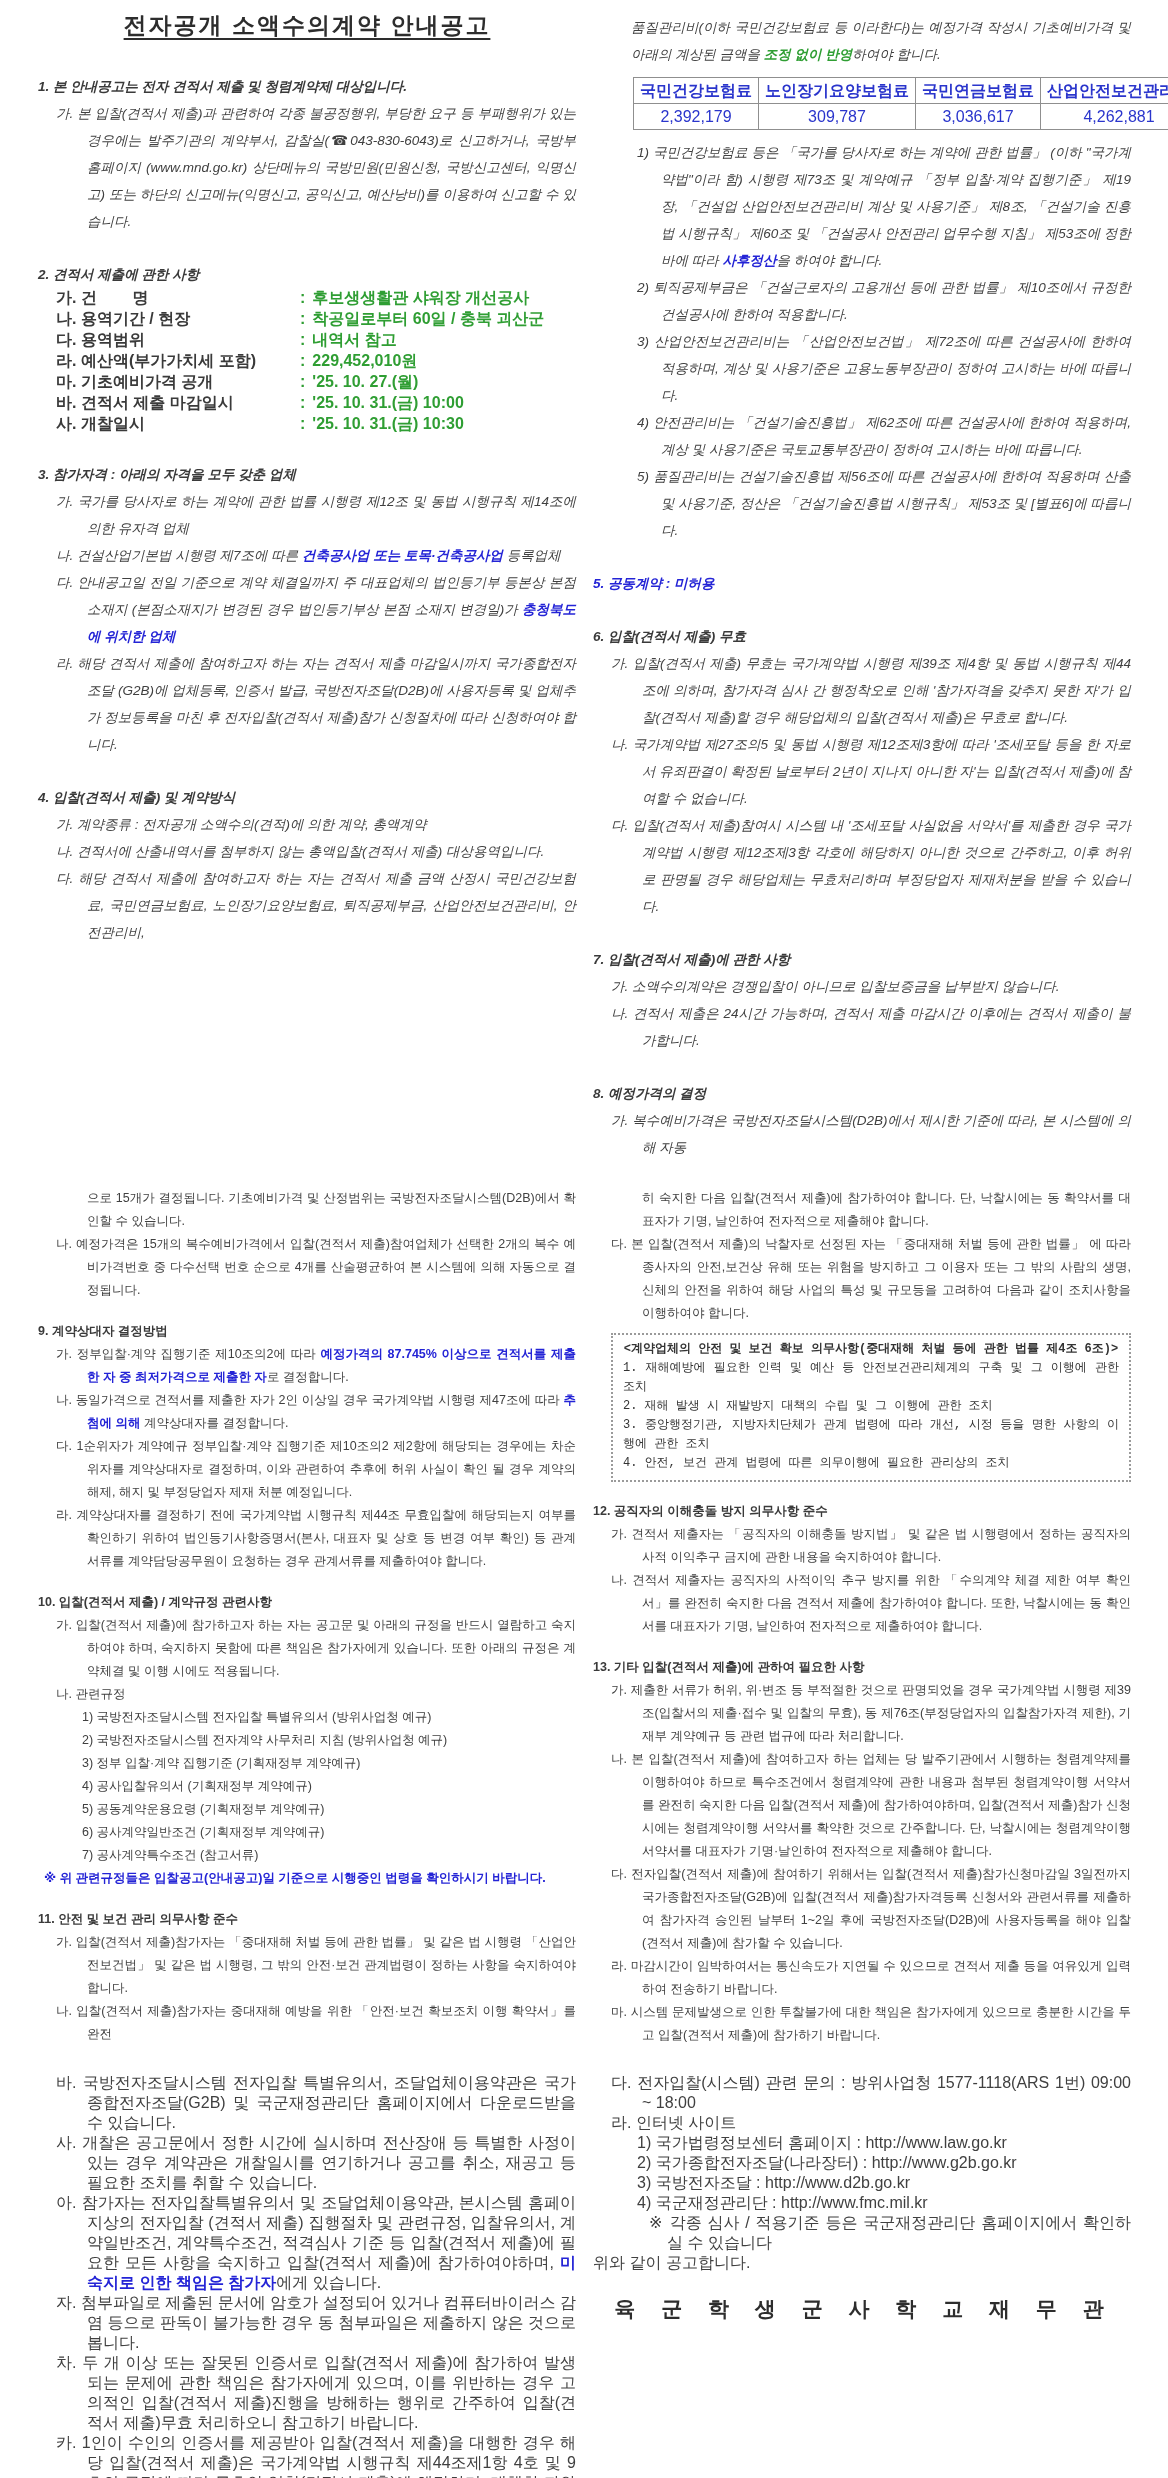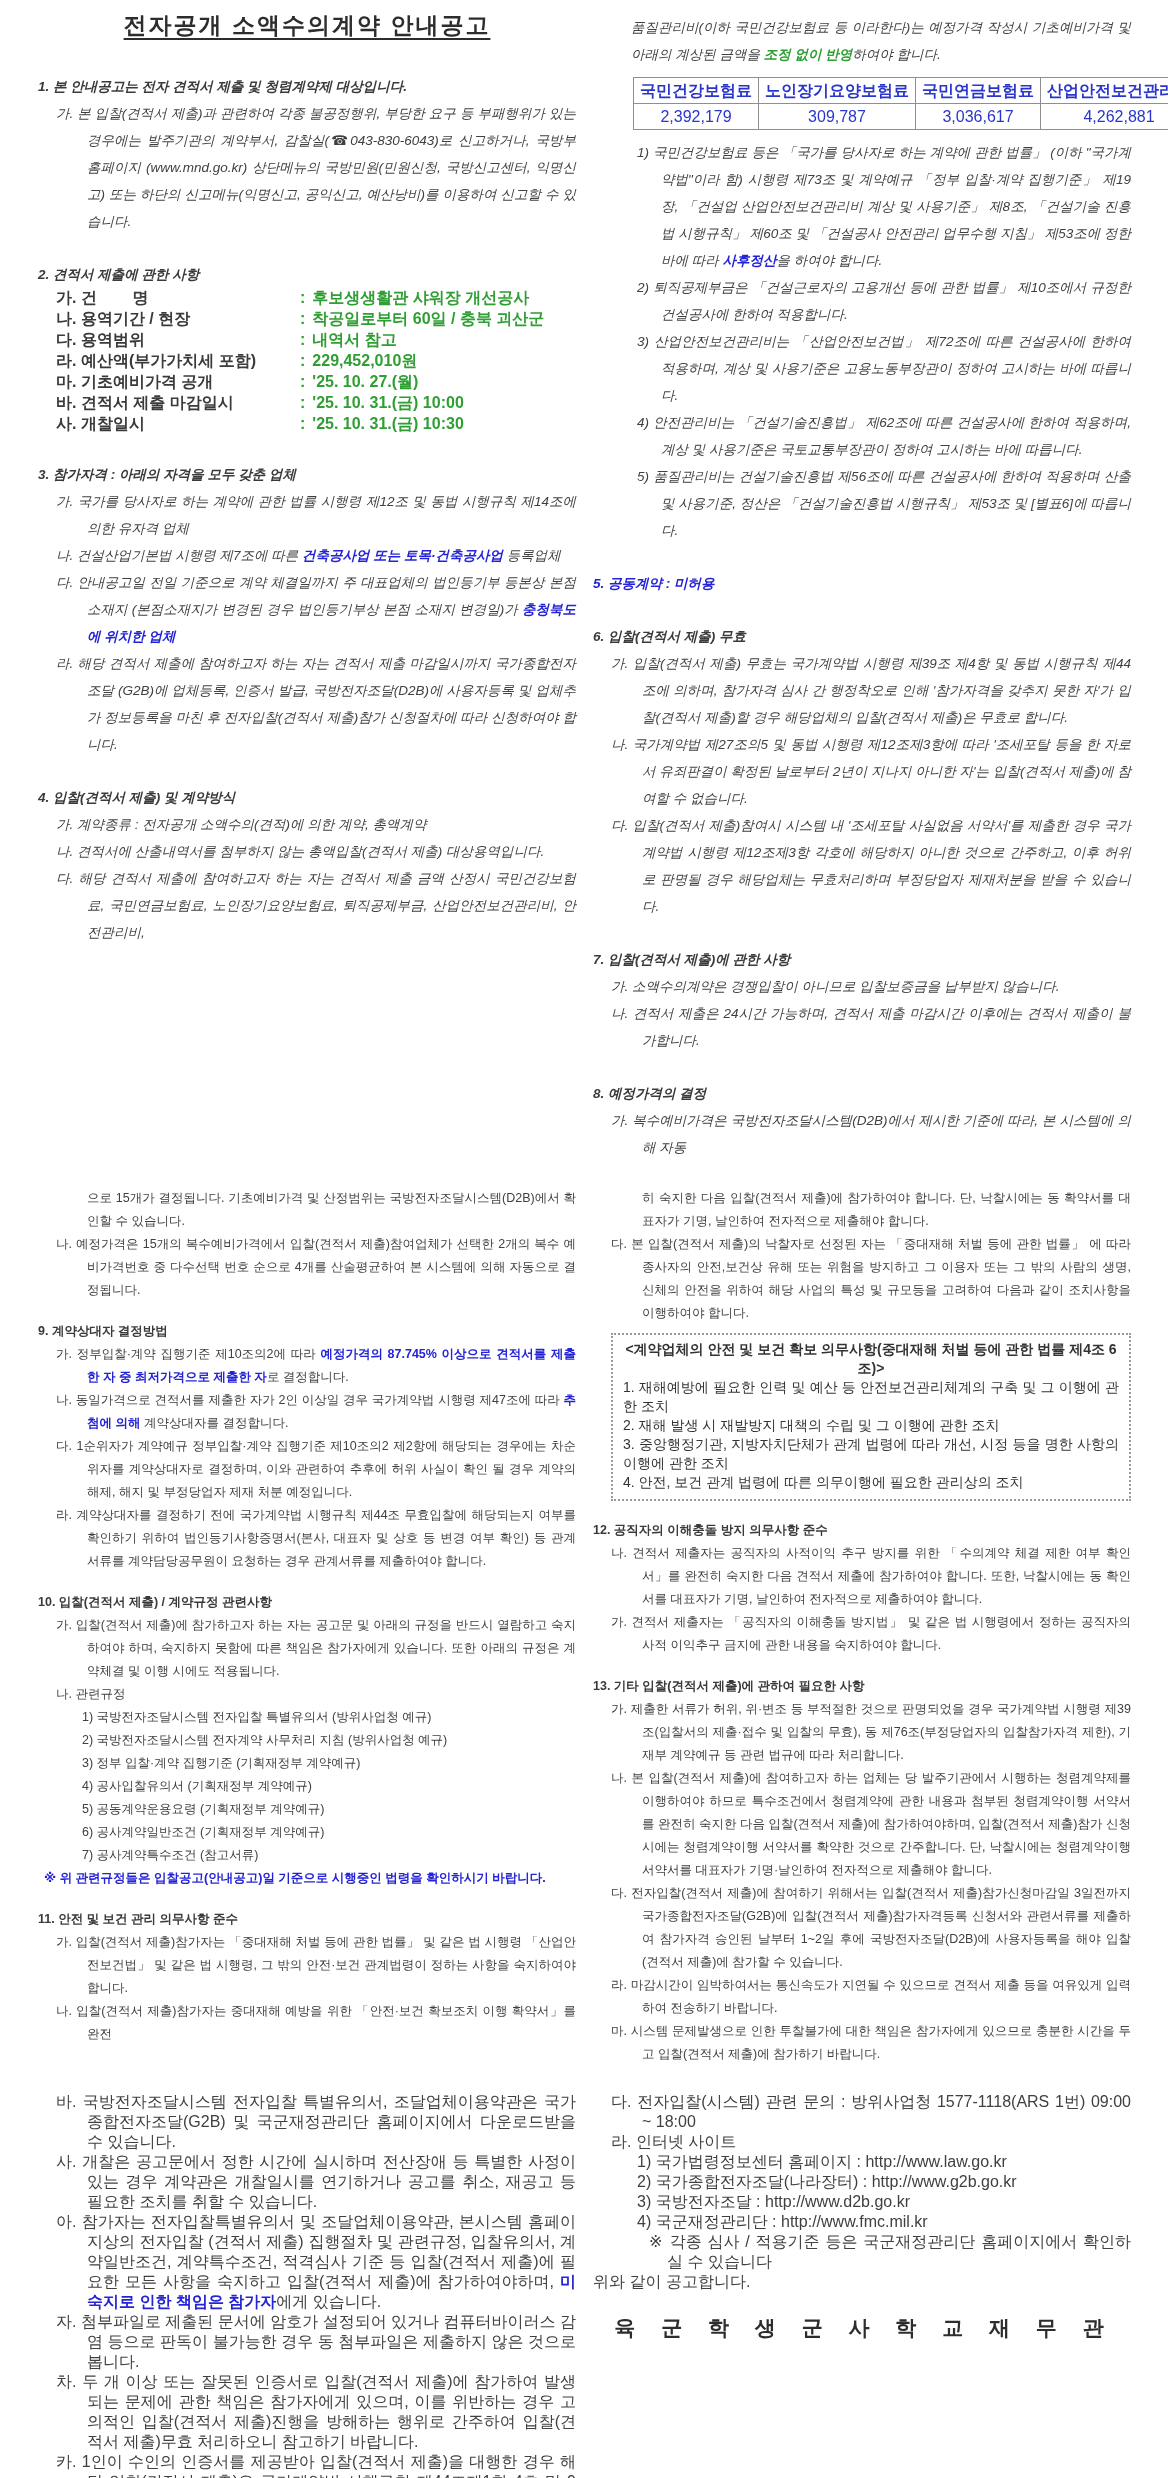--- a/index.html
+++ b/index.html
@@ -25,21 +25,21 @@
   .row{display:flex;margin-left:18px;}
   .row .lbl{flex:0 0 244px;width:244px;font-weight:700;color:#3a3a3a;}
   .row .val{color:#2f9e33;font-weight:700;}
   .row .cn{margin-right:7px;}
   .pt14{padding-top:14px;}
   .pt26{padding-top:26px;}
   .tbl{border-collapse:collapse;margin:9px 0 9px 40px;}
   .tbl td{border:1px solid #8f8f8f;text-align:center;font-size:16px;line-height:15px;padding:5px 6px;color:#2a35cc;white-space:nowrap;}
   .tbl .hd td{font-weight:700;}
   .box{border:2px dotted #9a9a9a;margin:8px 0 8px 18px;padding:5px 10px 7px 10px;font-family:"Liberation Serif","DejaVu Serif",serif;color:#333;}
-  .box p{font-size:14px;line-height:19px;font-family:Liberation Sans, sans-serif;}
+  .box p{font-size:12px;line-height:19px;font-family:Liberation Mono, monospace;}
   .box .bt{text-align:center;font-weight:700;}
   .noteb{margin-left:6px;color:#2424d6;font-weight:700;}
   .li3{margin-left:33px;padding-left:18px;text-indent:-18px;}
   .announce{text-align:left;}
   .signer{text-align:center !important;font-size:21px !important;font-weight:700;letter-spacing:6px;word-spacing:8px;margin-top:26px;color:#2d2d2d;}
 </style>
 </head>
 <body>
 
 <div class="band b1">
@@ -169,22 +169,22 @@
 
     <div class="box">
       <p class="bt">&lt;계약업체의 안전 및 보건 확보 의무사항(중대재해 처벌 등에 관한 법률 제4조 6조)&gt;</p>
       <p>1. 재해예방에 필요한 인력 및 예산 등 안전보건관리체계의 구축 및 그 이행에 관한 조치</p>
       <p>2. 재해 발생 시 재발방지 대책의 수립 및 그 이행에 관한 조치</p>
       <p>3. 중앙행정기관, 지방자치단체가 관계 법령에 따라 개선, 시정 등을 명한 사항의 이행에 관한 조치</p>
       <p>4. 안전, 보건 관계 법령에 따른 의무이행에 필요한 관리상의 조치</p>
     </div>
 
     <p class="h mt">12. 공직자의 이해충돌 방지 의무사항 준수</p>
+    <p class="li">가. 견적서 제출자는 「공직자의 이해충돌 방지법」 및 같은 법 시행령에서 정하는 공직자의 사적 이익추구 금지에 관한 내용을 숙지하여야 합니다.</p>
     <p class="li">나. 견적서 제출자는 공직자의 사적이익 추구 방지를 위한 「수의계약 체결 제한 여부 확인서」를 완전히 숙지한 다음 견적서 제출에 참가하여야 합니다. 또한, 낙찰시에는 동 확인서를 대표자가 기명, 날인하여 전자적으로 제출하여야 합니다.</p>
-    <p class="li">가. 견적서 제출자는 「공직자의 이해충돌 방지법」 및 같은 법 시행령에서 정하는 공직자의 사적 이익추구 금지에 관한 내용을 숙지하여야 합니다.</p>
 
     <p class="h mt">13. 기타 입찰(견적서 제출)에 관하여 필요한 사항</p>
     <p class="li"><span>가. 제출한 서류가 허위, 위·변조 등 부적절한 것으로 판명되었을 경우 국가계약법 시행령 제39조(입찰서의 제출·접수 및 입찰의 무효), 동 제76조(부정당업자의 입찰참가자격 제한), 기재부 계약예규 등 관련 법규에 따라 처리합니다.</span></p>
     <p class="li"><span>나. 본 입찰(견적서 제출)에 참여하고자 하는 업체는 당 발주기관에서 시행하는 청렴계약제를 이행하여야 하므로 특수조건에서 청렴계약에 관한 내용과 첨부된 청렴계약이행 서약서를 완전히 숙지한 다음 입찰(견적서 제출)에 참가하여야하며, 입찰(견적서 제출)참가 신청시에는 청렴계약이행 서약서를 확약한 것으로 간주합니다. 단, 낙찰시에는 청렴계약이행 서약서를 대표자가 기명·날인하여 전자적으로 제출해야 합니다.</span></p>
     <p class="li"><span>다. 전자입찰(견적서 제출)에 참여하기 위해서는 입찰(견적서 제출)참가신청마감일 3일전까지 국가종합전자조달(G2B)에 입찰(견적서 제출)참가자격등록 신청서와 관련서류를 제출하여 참가자격 승인된 날부터 1~2일 후에 국방전자조달(D2B)에 사용자등록을 해야 입찰(견적서 제출)에 참가할 수 있습니다.</span></p>
     <p class="li"><span>라. 마감시간이 임박하여서는 통신속도가 지연될 수 있으므로 견적서 제출 등을 여유있게 입력하여 전송하기 바랍니다.</span></p>
     <p class="li"><span>마. 시스템 문제발생으로 인한 투찰불가에 대한 책임은 참가자에게 있으므로 충분한 시간을 두고 입찰(견적서 제출)에 참가하기 바랍니다.</span></p>
   </div>
 </div>
 

